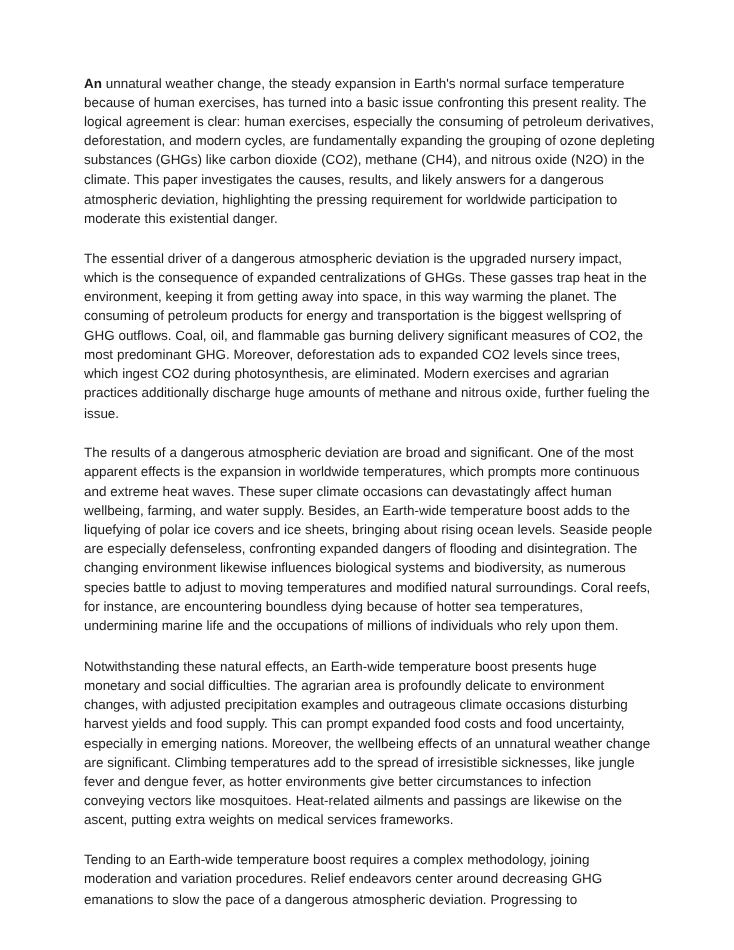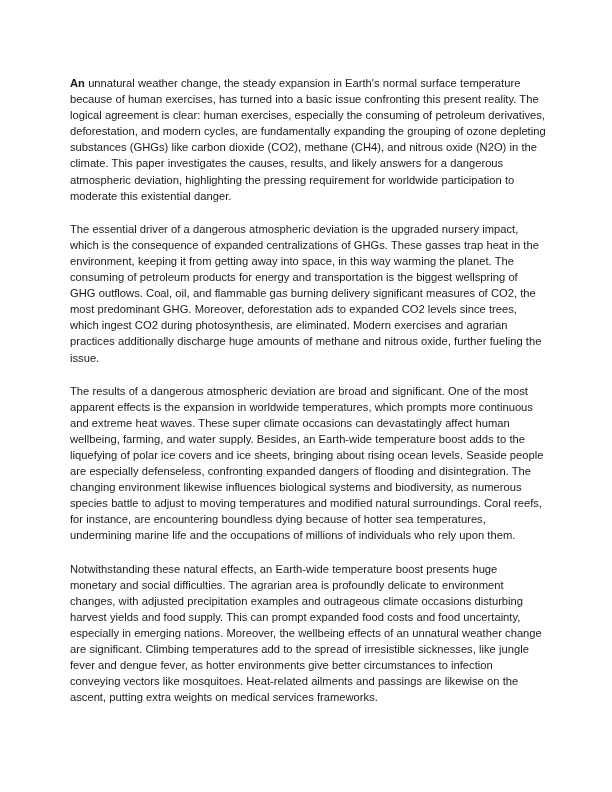--- a/index.html
+++ b/index.html
@@ -30,21 +30,21 @@
     font-size: 13.5px;
     font-weight: bold;
     line-height: 17px;
     letter-spacing: 0.1px;
     margin: 0 0 18px 0;
     color: #000000;
   }
   .para {
     font-size: 11.2px;
     line-height: 16.1px;
-    margin: 13px 0 17px 0;
+    margin: 0 0 17px 0;
     text-align: left;
     color: #1a1a1a;
     word-spacing: 0.1px;
   }
   .para:last-child {
     margin-bottom: 0;
   }
   .lead {
     font-weight: bold;
   }
@@ -57,15 +57,16 @@
 
 
     <p class="para"><span class="lead">An</span><span> unnatural weather change, the steady expansion in Earth's normal surface temperature because of human exercises, has turned into a basic issue confronting this present reality. The logical agreement is clear: human exercises, especially the consuming of petroleum derivatives, deforestation, and modern cycles, are fundamentally expanding the grouping of ozone depleting substances (GHGs) like carbon dioxide (CO2), methane (CH4), and nitrous oxide (N2O) in the climate. This paper investigates the causes, results, and likely answers for a dangerous atmospheric deviation, highlighting the pressing requirement for worldwide participation to moderate this existential danger.</span></p>
 
     <p class="para">The essential driver of a dangerous atmospheric deviation is the upgraded nursery impact, which is the consequence of expanded centralizations of GHGs. These gasses trap heat in the environment, keeping it from getting away into space, in this way warming the planet. The consuming of petroleum products for energy and transportation is the biggest wellspring of GHG outflows. Coal, oil, and flammable gas burning delivery significant measures of CO2, the most predominant GHG. Moreover, deforestation ads to expanded CO2 levels since trees, which ingest CO2 during photosynthesis, are eliminated. Modern exercises and agrarian practices additionally discharge huge amounts of methane and nitrous oxide, further fueling the issue.</p>
 
     <p class="para">The results of a dangerous atmospheric deviation are broad and significant. One of the most apparent effects is the expansion in worldwide temperatures, which prompts more continuous and extreme heat waves. These super climate occasions can devastatingly affect human wellbeing, farming, and water supply. Besides, an Earth-wide temperature boost adds to the liquefying of polar ice covers and ice sheets, bringing about rising ocean levels. Seaside people are especially defenseless, confronting expanded dangers of flooding and disintegration. The changing environment likewise influences biological systems and biodiversity, as numerous species battle to adjust to moving temperatures and modified natural surroundings. Coral reefs, for instance, are encountering boundless dying because of hotter sea temperatures, undermining marine life and the occupations of millions of individuals who rely upon them.</p>
 
     <p class="para">Notwithstanding these natural effects, an Earth-wide temperature boost presents huge monetary and social difficulties. The agrarian area is profoundly delicate to environment changes, with adjusted precipitation examples and outrageous climate occasions disturbing harvest yields and food supply. This can prompt expanded food costs and food uncertainty, especially in emerging nations. Moreover, the wellbeing effects of an unnatural weather change are significant. Climbing temperatures add to the spread of irresistible sicknesses, like jungle fever and dengue fever, as hotter environments give better circumstances to infection conveying vectors like mosquitoes. Heat-related ailments and passings are likewise on the ascent, putting extra weights on medical services frameworks.</p>
 
+    <p class="para">Tending to an Earth-wide temperature boost requires a complex methodology, joining moderation and variation procedures. Relief endeavors center around decreasing GHG emanations to slow the pace of a dangerous atmospheric deviation. Progressing to</p>
 
   </div>
 </div>
 
 </body></html>

